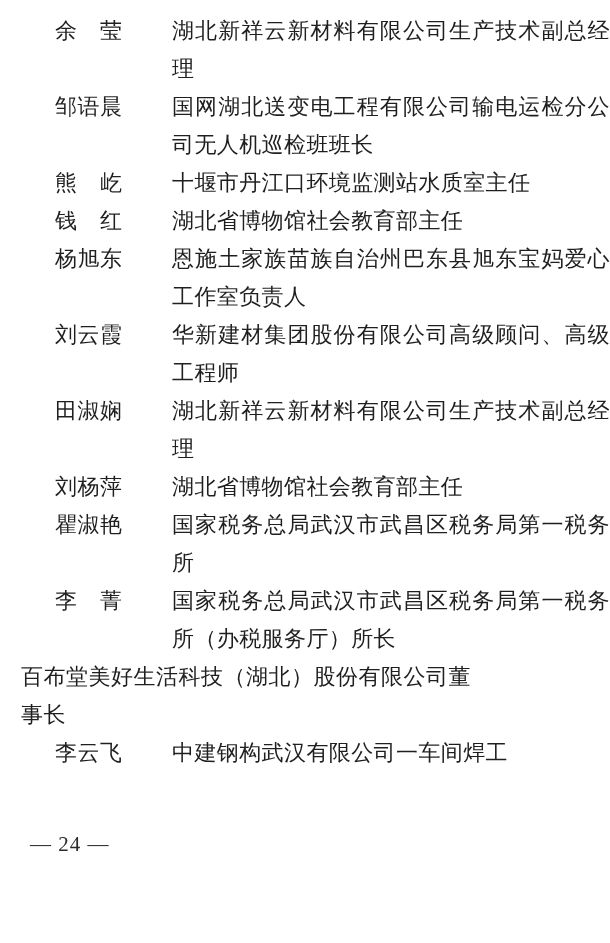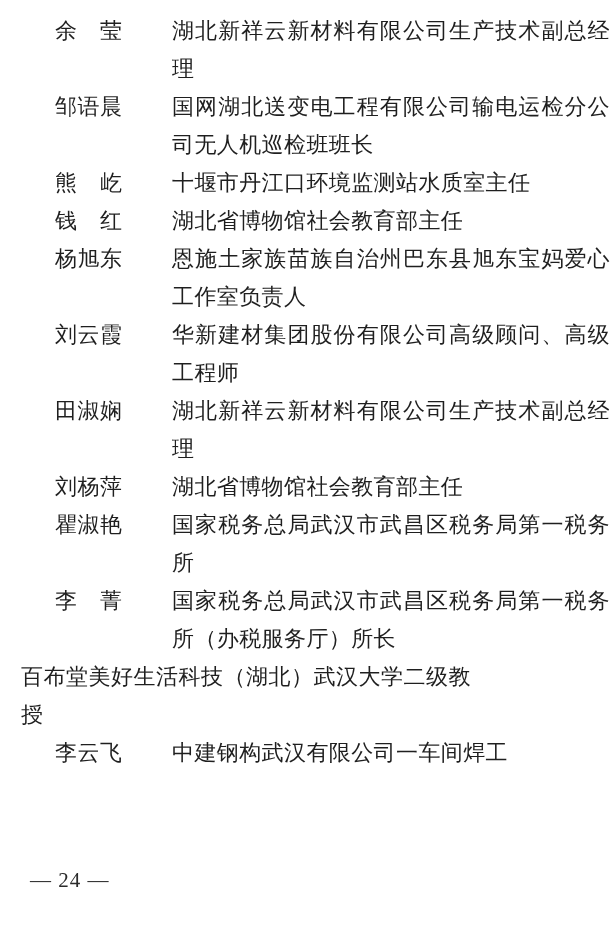--- a/index.html
+++ b/index.html
@@ -35,21 +35,21 @@
   .pos {
     margin-left: 21px;
     width: 450px;
     letter-spacing: 0.4px;
     text-align: justify;
     text-justify: inter-ideograph;
   }
   .page-footer {
     position: absolute;
     left: 30px;
-    top: 868px;
+    top: 832px;
     font-size: 21px;
     letter-spacing: 1px;
     color: #2a2a2a;
     white-space: pre;
   }
 </style>
 </head>
 <body>
 
 <div class="doc">
@@ -101,21 +101,21 @@
     <span class="name">瞿淑艳</span>
     <span class="pos">国家税务总局武汉市武昌区税务局第一税务所</span>
   </div>
 
   <div class="entry">
     <span class="name">李　菁</span>
     <span class="pos">国家税务总局武汉市武昌区税务局第一税务所（办税服务厅）所长</span>
   </div>
 
   <div class="entry">
-    <span class="pos">百布堂美好生活科技（湖北）武汉大学二级教授</span>
+    <span class="pos">百布堂美好生活科技（湖北）股份有限公司董事长</span>
   </div>
 
   <div class="entry">
     <span class="name">李云飞</span>
     <span class="pos">中建钢构武汉有限公司一车间焊工</span>
   </div>
 
 </div>
 
 <div class="page-footer">— 24 —</div>

